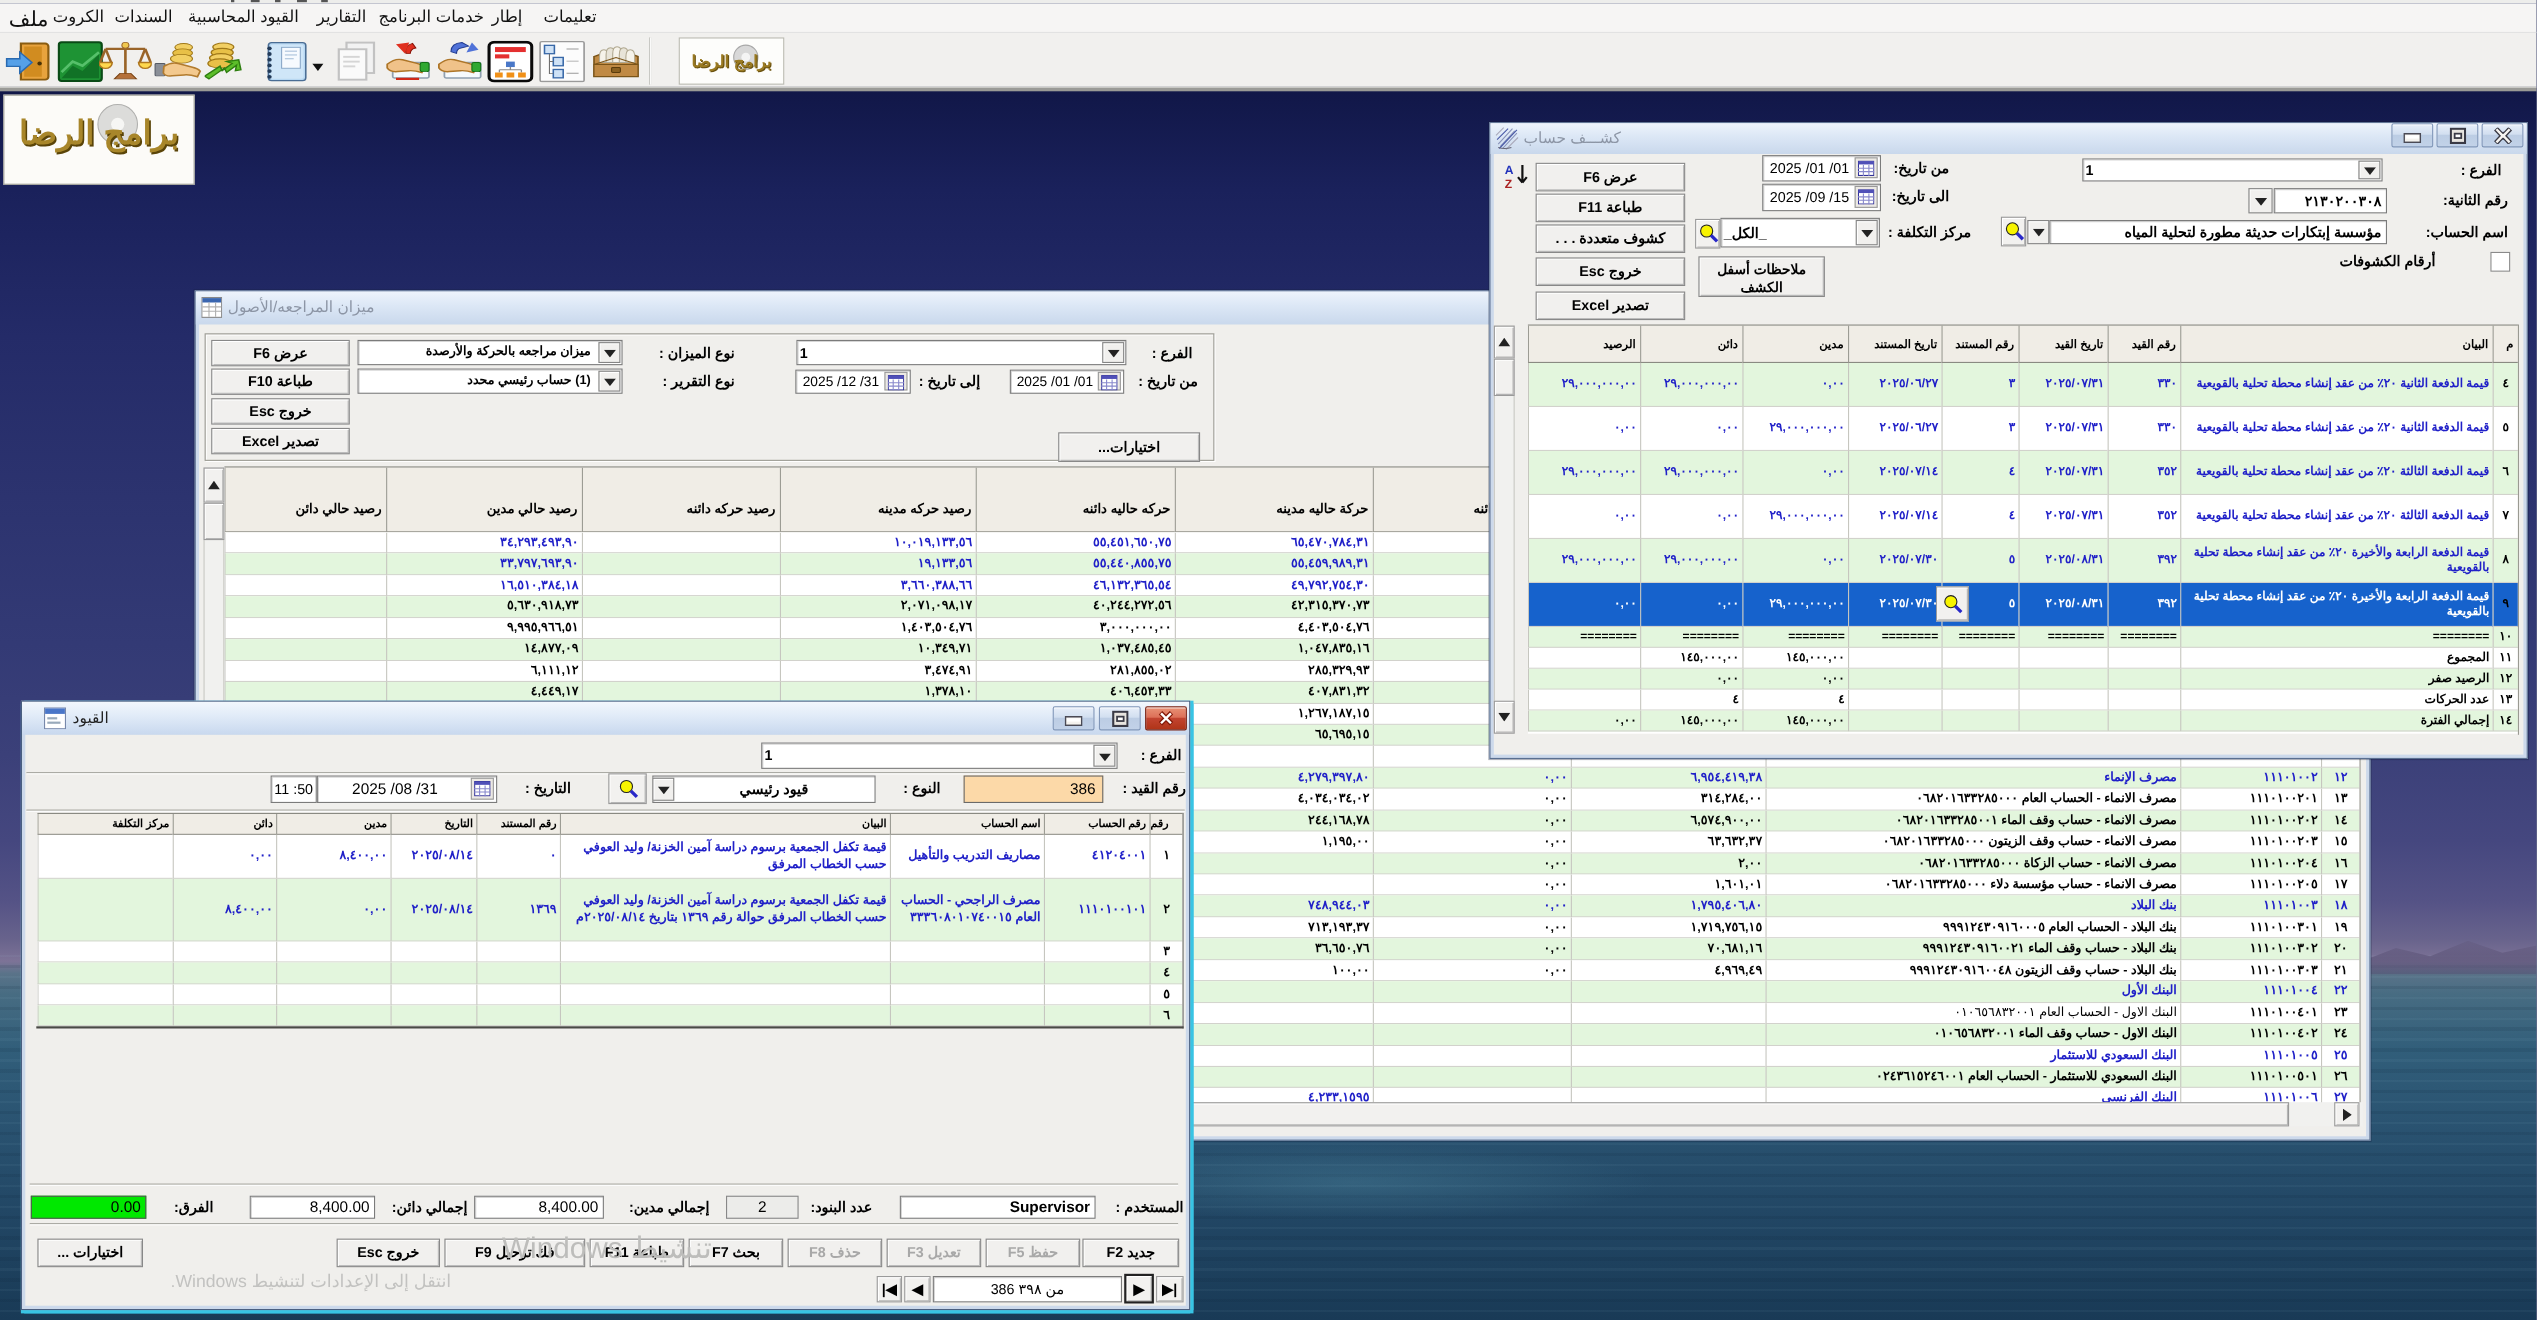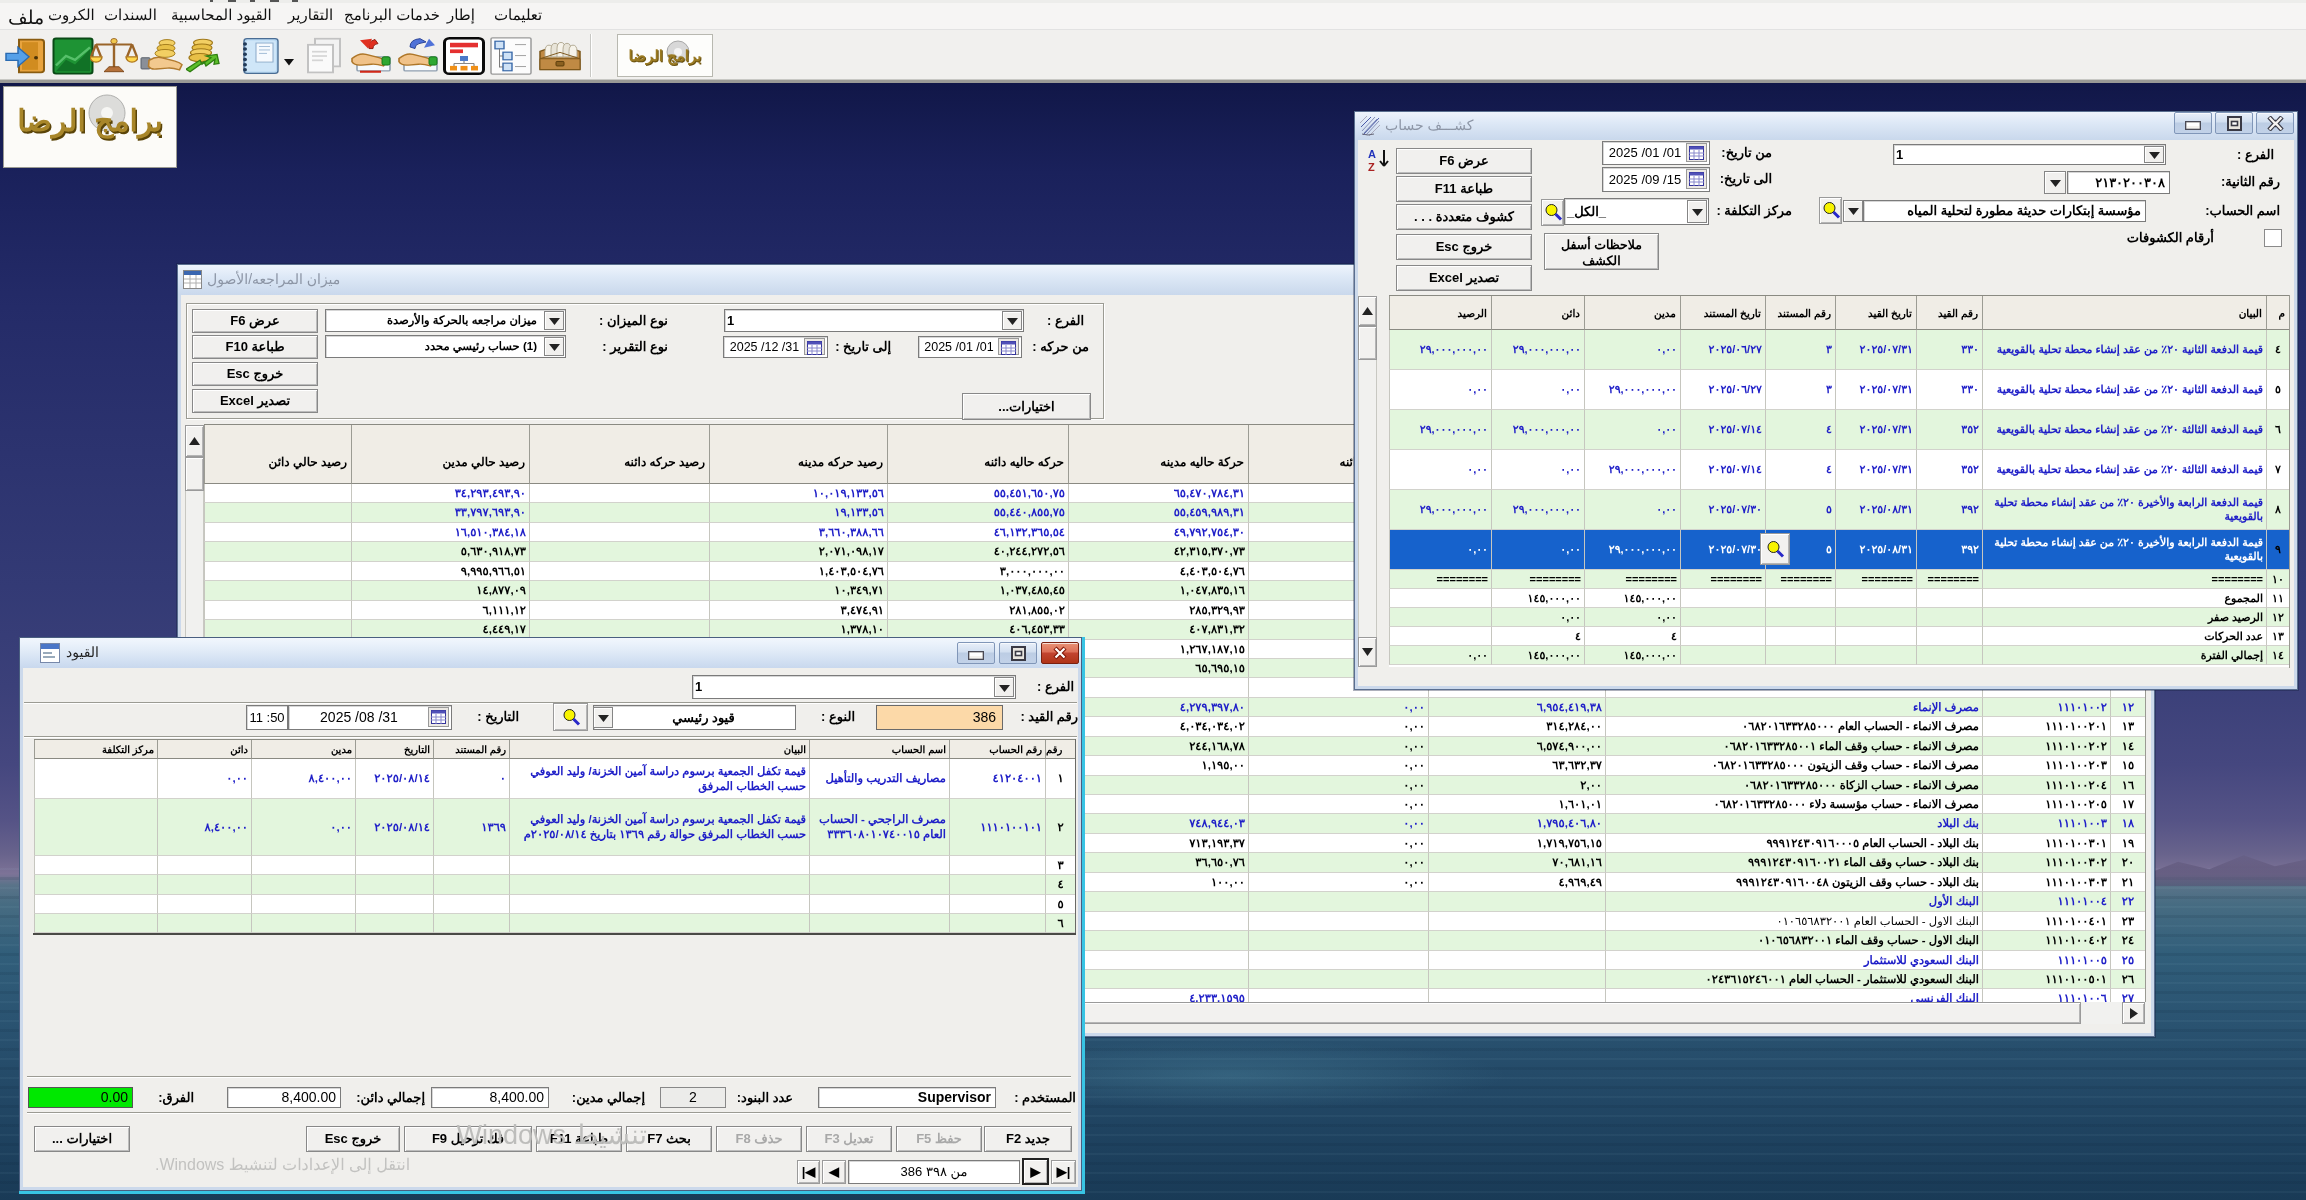--- a/index.html
+++ b/index.html
@@ -275,21 +275,21 @@
 <div class="ab" style="left:998px;top:338px;width:21px;height:17px;background:#ece9e4;border:1px solid #999;text-align:center"><svg width="15" height="14" viewBox="0 0 15 14" style="margin-top:2px">
       <rect x="0.5" y="0.5" width="14" height="13" fill="#fff" stroke="#33339a"></rect>
       <rect x="0.5" y="0.5" width="14" height="3" fill="#5050b8"></rect>
       <g stroke="#8888cc">
         <line x1="5" y1="4" x2="5" y2="14"></line>
         <line x1="10" y1="4" x2="10" y2="14"></line>
         <line x1="0" y1="7" x2="15" y2="7"></line>
         <line x1="0" y1="10" x2="15" y2="10"></line>
       </g>
     </svg></div>
-<div class="lbl rtl" style="left:1029px;top:339px;width:60px;font-size:13px">من حركه :</div>
+<div class="lbl rtl" style="left:1029px;top:339px;width:60px;font-size:13px">من تاريخ :</div>
 <div class="btn" style="left:962px;top:393px;width:129px;height:27px;font-size:13px;line-height:25px;direction:rtl">اختيارات...</div>
 <div class="tt" style="left:204px;top:425px;width:1941px;height:59px;grid-template-columns:147px 178px 180px 178px 181px 180px 180px 177px 377px 128px 35px;font-size:12px">
     <div class="hd">رصيد حالي دائن</div>
     <div class="hd">رصيد حالي مدين</div>
     <div class="hd">رصيد حركه دائنه</div>
     <div class="hd">رصيد حركه مدينه</div>
     <div class="hd">حركه حاليه دائنه</div>
     <div class="hd">حركة حاليه مدينه</div>
     <div class="hd">حركه سابقه دائنه</div>
     <div class="hd">حركه سابقه مدينه</div>
@@ -667,21 +667,21 @@
     <svg width="20" height="20" viewBox="0 0 20 20" style="margin-top:2px">
       <circle cx="8.5" cy="8" r="5.5" fill="#f8f400" stroke="#222"></circle>
       <line x1="12.5" y1="12" x2="18" y2="17.5" stroke="#2828c8" stroke-width="3"></line>
     </svg>
   </div>
 <div class="dd" style="left:1843px;top:200px;width:20px;height:22px;text-align:center">
     <svg width="11" height="7" viewBox="0 0 11 7" style="margin-top:7px">
       <path d="M0 0 h11 l-5.5 7z" fill="#222"></path>
     </svg>
   </div>
-<div class="fld" style="left:1863px;top:200px;width:283px;height:22px;font-size:13px;font-weight:bold;text-align:right;line-height:20px;padding:0 4px;direction:rtl;white-space:nowrap">مؤسسة إبتكارات حديثة مطورة لتحلية المياه</div>
+<div class="fld" style="left:1863px;top:200px;width:307px;height:22px;font-size:13px;font-weight:bold;text-align:right;line-height:20px;padding:0 4px;direction:rtl;white-space:nowrap">مؤسسة إبتكارات حديثة مطورة لتحلية المياه</div>
 <div class="lbl rtl" style="left:2216px;top:203px;width:64px;font-size:13px">اسم الحساب:</div>
 <div class="lbl rtl" style="left:2114px;top:230px;width:100px;font-size:13px">أرقام الكشوفات</div>
 <div class="fld" style="left:2264px;top:229px;width:18px;height:18px;box-shadow:none;border-color:#8a8a8a"></div>
 <div class="fld" style="left:1602px;top:141px;width:108px;height:24px"></div>
 <div class="ab" style="left:1604px;top:141px;width:82px;height:24px;font-size:13px;line-height:24px;text-align:center;white-space:nowrap">2025 /01 /01</div>
 <div class="ab" style="left:1686px;top:143px;width:21px;height:19px;background:#ece9e4;border:1px solid #999;text-align:center"><svg width="15" height="14" viewBox="0 0 15 14" style="margin-top:2px">
       <rect x="0.5" y="0.5" width="14" height="13" fill="#fff" stroke="#33339a"></rect>
       <rect x="0.5" y="0.5" width="14" height="3" fill="#5050b8"></rect>
       <g stroke="#8888cc">
         <line x1="5" y1="4" x2="5" y2="14"></line>

